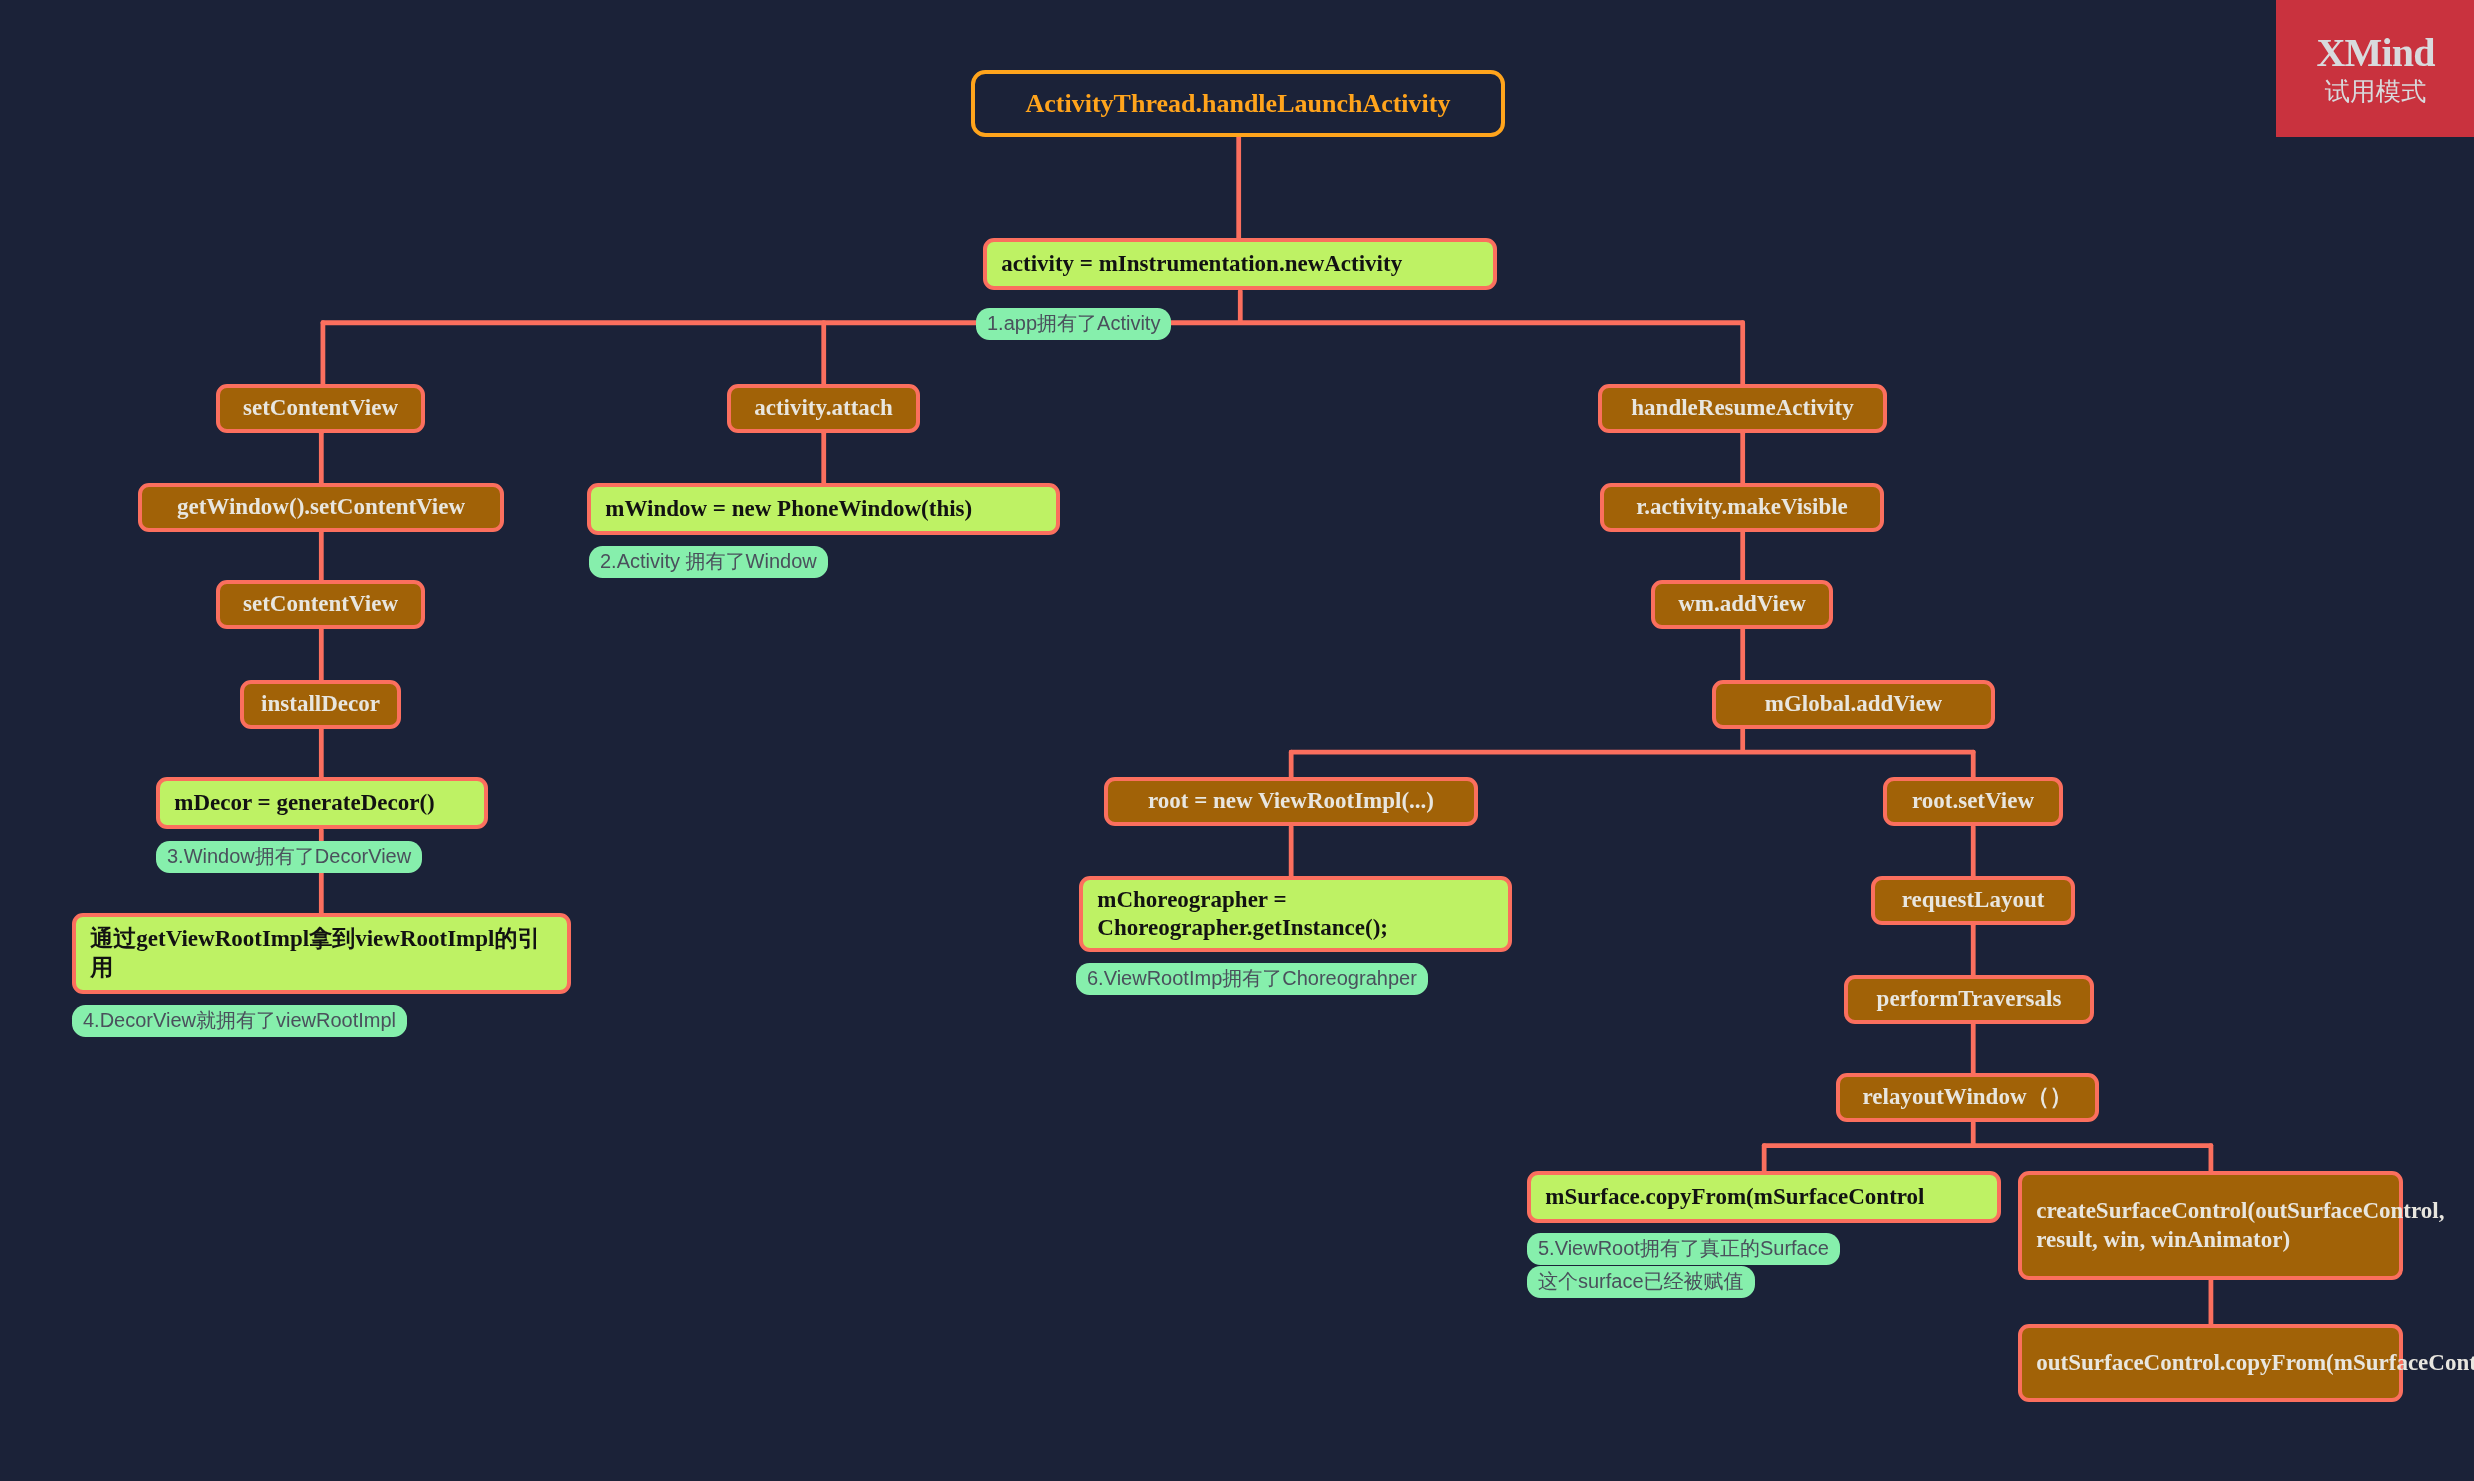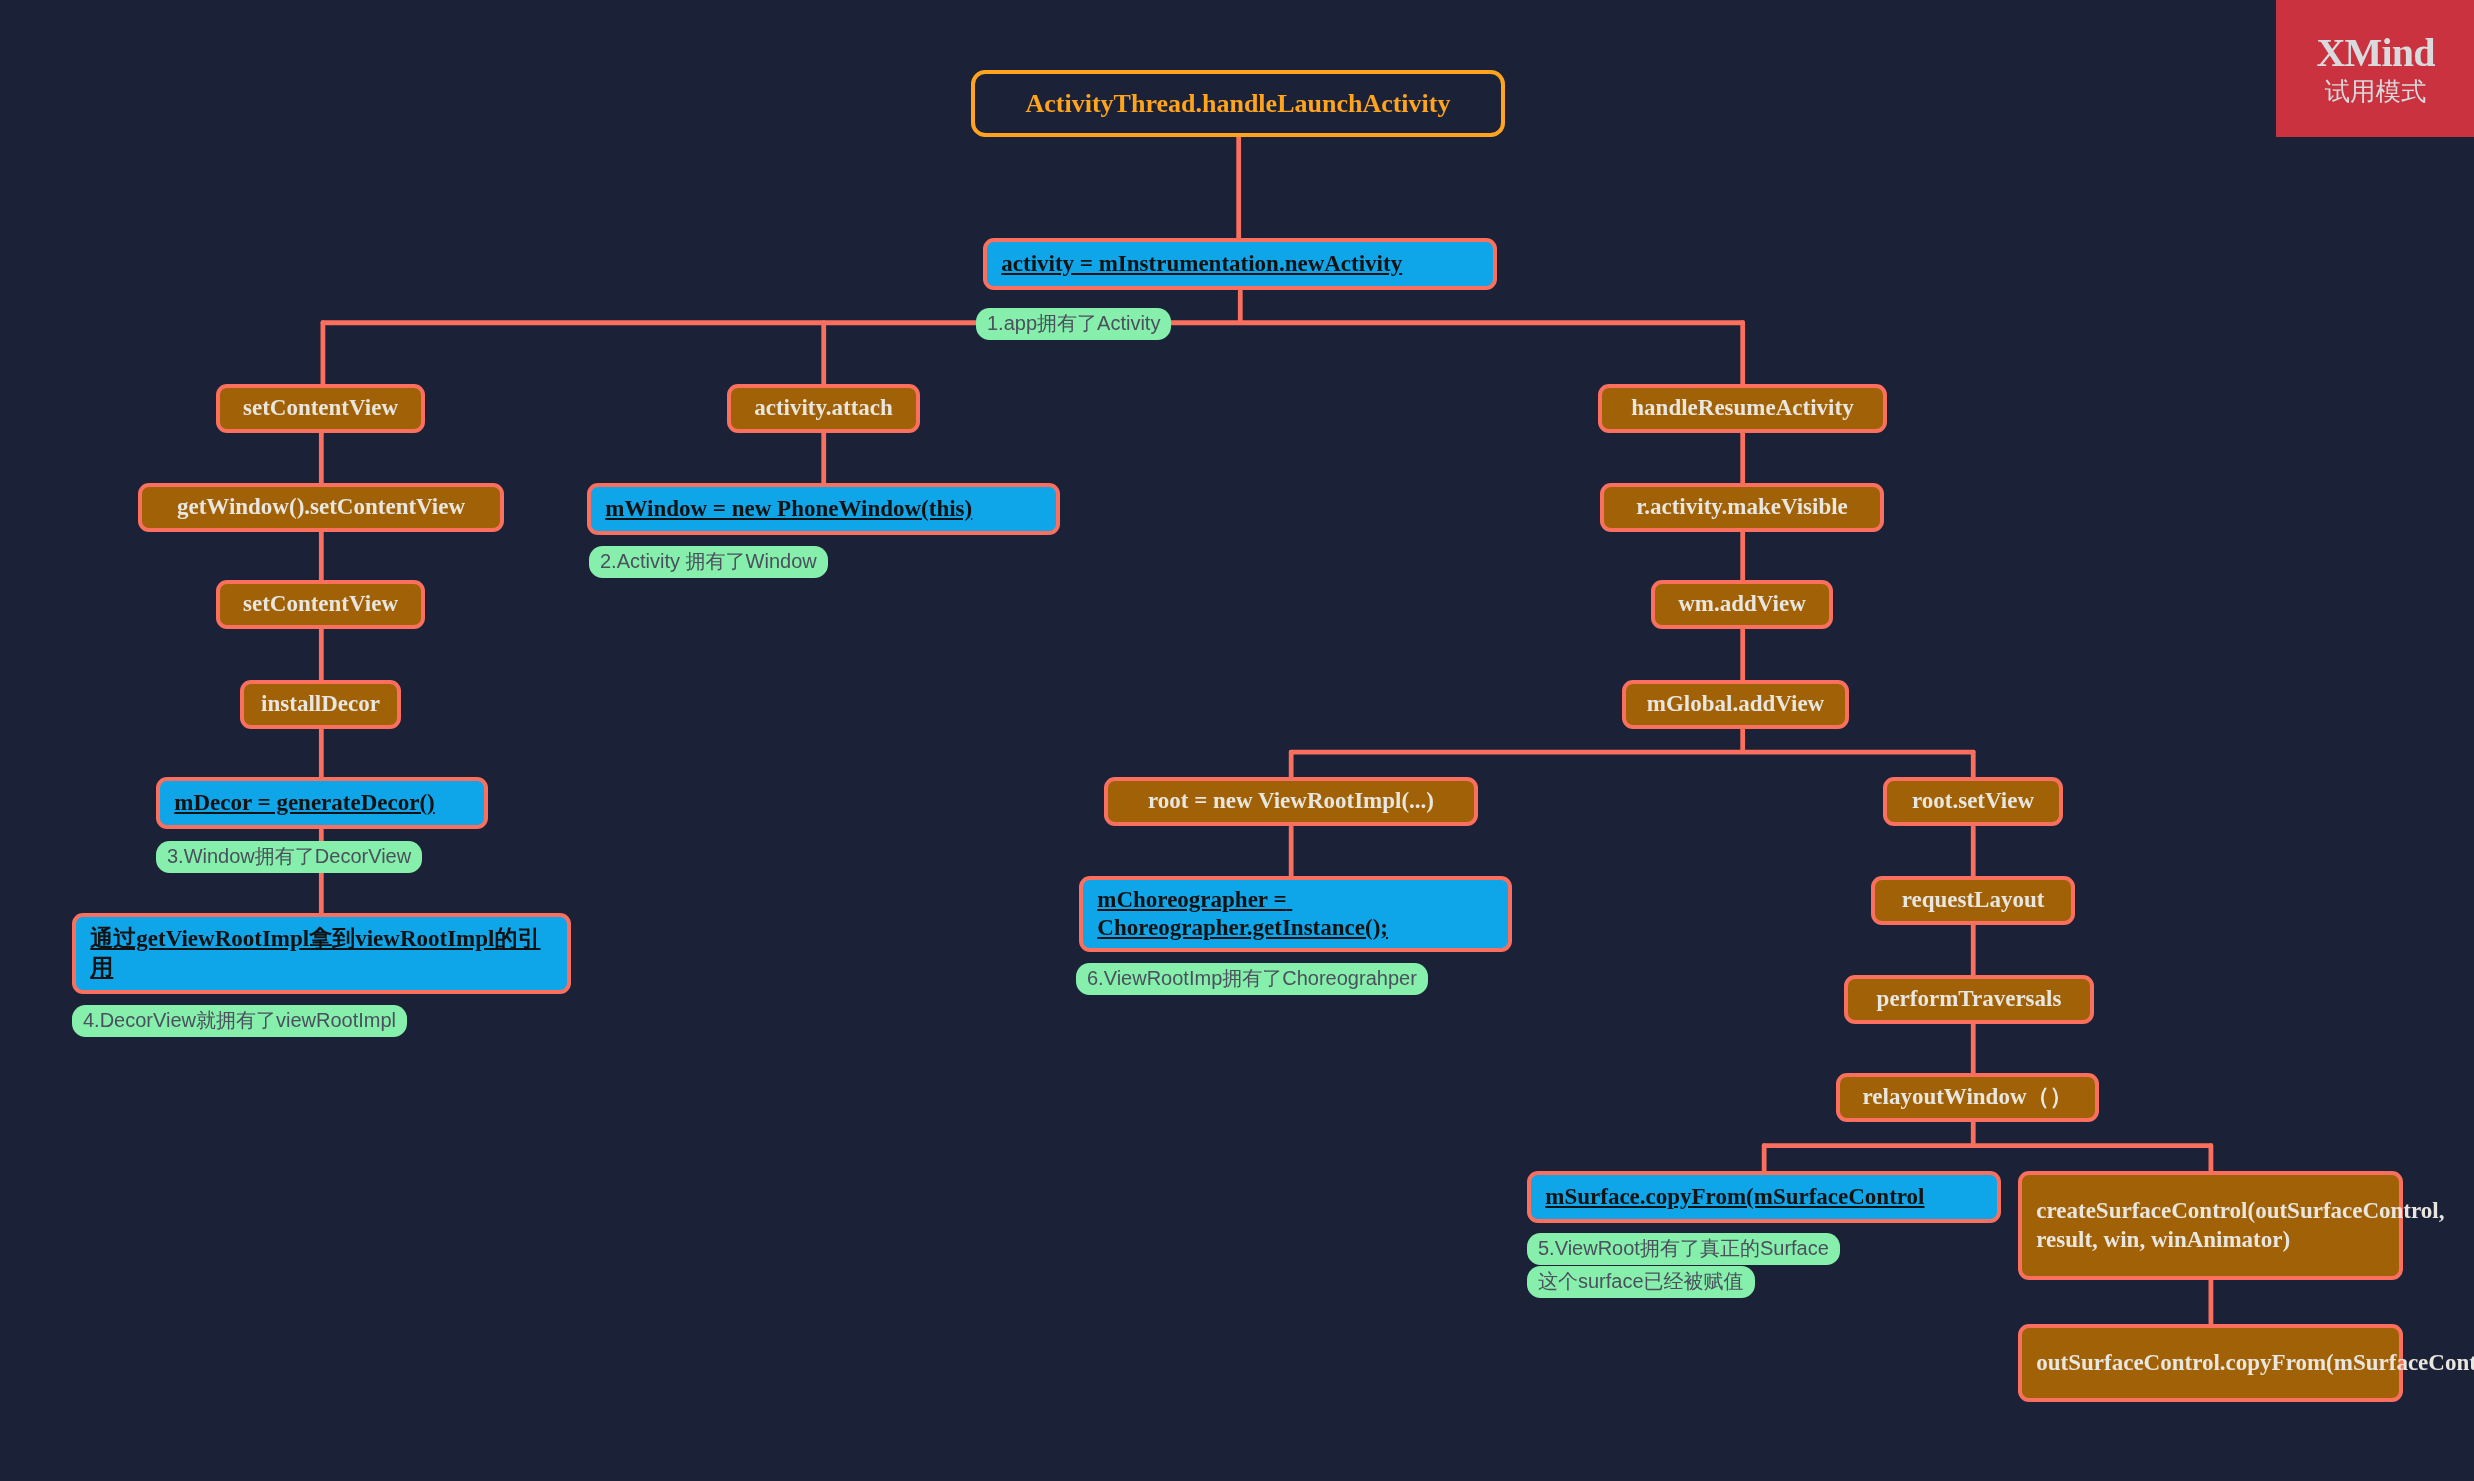--- a/index.html
+++ b/index.html
@@ -11,21 +11,21 @@
   #canvas{position:absolute;inset:0;}
   svg.links{position:absolute;left:0;top:0;width:2475px;height:1481px;pointer-events:none;}
   .node{
     position:absolute;box-sizing:border-box;
     border:4px solid #fb6f5e;border-radius:11px;
     background:#a16207;color:#e8e6df;
     font-weight:bold;font-size:23px;line-height:1.22;
     display:flex;align-items:center;
     padding:9.5px 14.3px;white-space:pre-wrap;
   }
-  .node.green{background:#0ea5e9;color:#121212;border-color:#fb6f5e;text-decoration:underline;}
+  .node.green{background:#bef264;color:#121212;border-color:#fb6f5e;}
   .node.root{
     background:#1b2238;color:#ffa41c;border:4.8px solid #ffa41c;border-radius:14.3px;
     font-size:26px;justify-content:center;
   }
   .node.center{justify-content:center;}
   .label{
     position:absolute;box-sizing:border-box;
     background:#86efac;color:#4a505c;
     border-radius:13.5px;padding:3.2px 11px 4.8px 11px;
     font-family:"Liberation Sans","DejaVu Sans",sans-serif;
@@ -76,21 +76,21 @@
       <div class="node center" style="left: 138px; top: 483px; width: 366px; height: 49px;">getWindow().setContentView</div>
       <div class="node center" style="left: 216px; top: 580px; width: 209px; height: 49px;">setContentView</div>
       <div class="node center" style="left: 240px; top: 680px; width: 161px; height: 49px;">installDecor</div>
       <div class="node green" style="left: 156px; top: 777px; width: 332px; height: 52px;">mDecor = generateDecor()</div>
       <div class="node green" style="left: 72px; top: 913px; width: 499px; height: 81px;">通过getViewRootImpl拿到viewRootImpl的引用</div>
       <div class="node center" style="left: 727px; top: 384px; width: 193px; height: 49px;">activity.attach</div>
       <div class="node green" style="left: 587px; top: 483px; width: 473px; height: 52px;">mWindow = new PhoneWindow(this)</div>
       <div class="node center" style="left: 1598px; top: 384px; width: 289px; height: 49px;">handleResumeActivity</div>
       <div class="node center" style="left: 1600px; top: 483px; width: 284px; height: 49px;">r.activity.makeVisible</div>
       <div class="node center" style="left: 1651px; top: 580px; width: 182px; height: 49px;">wm.addView</div>
-      <div class="node center" style="left: 1622px; top: 680px; width: 227px; height: 49px;">mGlobal.addView</div>
+      <div class="node center" style="left: 1712px; top: 680px; width: 283px; height: 49px;">mGlobal.addView</div>
       <div class="node center" style="left: 1104px; top: 777px; width: 374px; height: 49px;">root = new ViewRootImpl(...)</div>
       <div class="node green" style="left: 1079px; top: 876px; width: 433px; height: 76px;">mChoreographer = Choreographer.getInstance();</div>
       <div class="node center" style="left: 1883px; top: 777px; width: 180px; height: 49px;">root.setView</div>
       <div class="node center" style="left: 1871px; top: 876px; width: 204px; height: 49px;">requestLayout</div>
       <div class="node center" style="left: 1844px; top: 975px; width: 250px; height: 49px;">performTraversals</div>
       <div class="node center" style="left: 1836px; top: 1073px; width: 263px; height: 49px;">relayoutWindow（）</div>
       <div class="node green" style="left: 1527px; top: 1171px; width: 474px; height: 52px;">mSurface.copyFrom(mSurfaceControl</div>
       <div class="node" style="left: 2018px; top: 1171px; width: 385px; height: 109px;">createSurfaceControl(outSurfaceControl, result, win, winAnimator)</div>
       <div class="node" style="left: 2018px; top: 1324px; width: 385px; height: 78px;">outSurfaceControl.copyFrom(mSurfaceControl)</div>
     </div>

